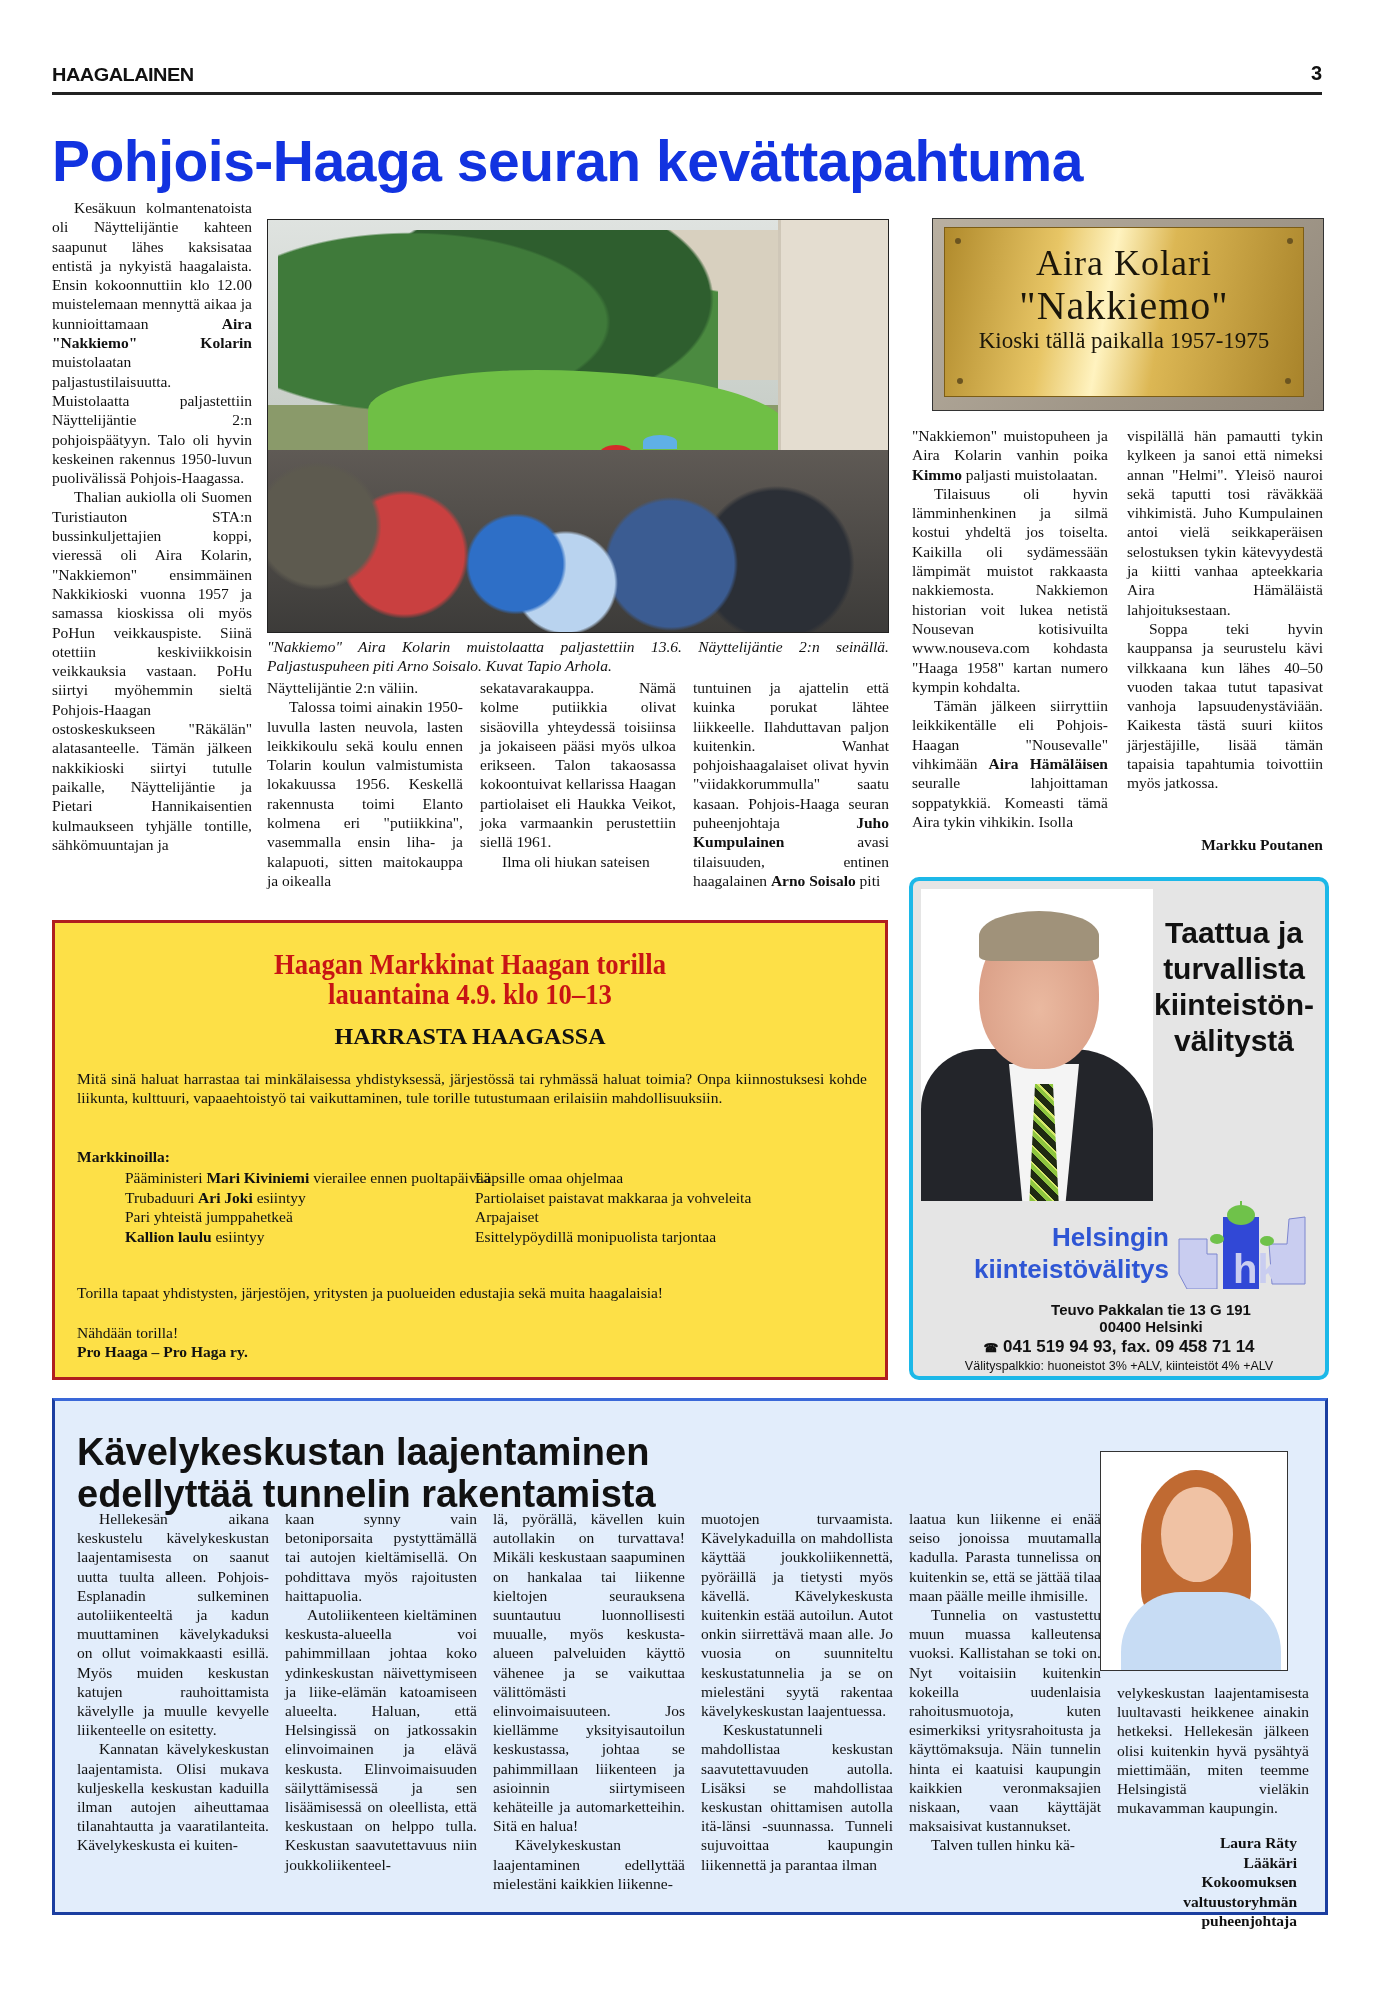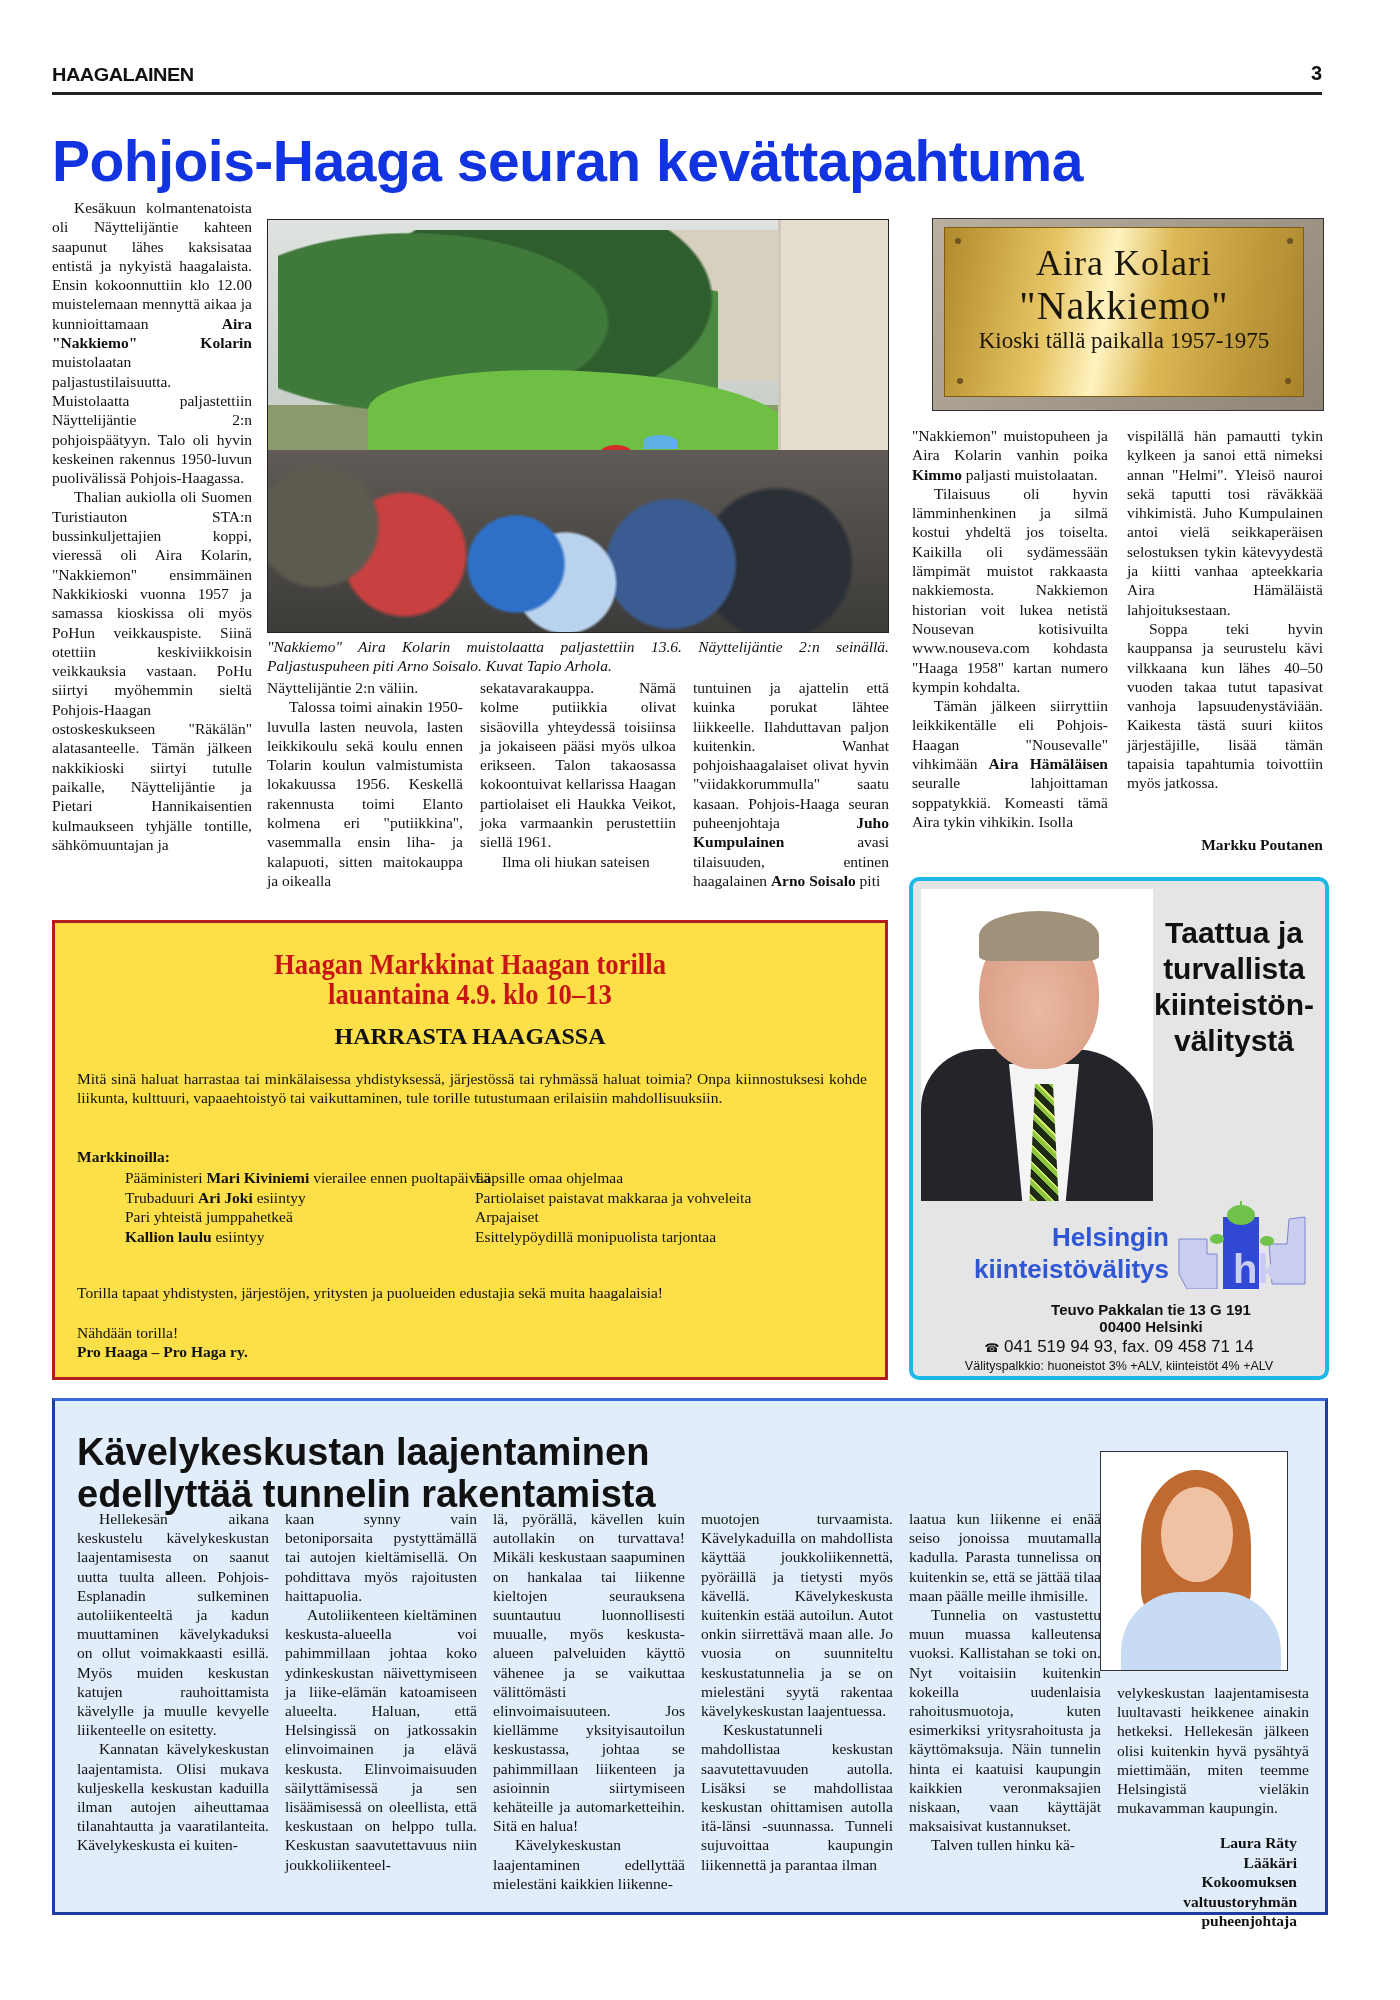--- a/index.html
+++ b/index.html
@@ -57,21 +57,21 @@
   #ad-portrait { left: 8px; top: 8px; width: 232px; height: 312px; background: #ffffff; overflow:hidden; }
   #ad-portrait .head { position:absolute; left:58px; top:30px; width:120px; height:150px; border-radius:50% 50% 46% 46%; background: radial-gradient(ellipse at 50% 60%, #eab9a0, #d69880); }
   #ad-portrait .hair { position:absolute; left:58px; top:22px; width:120px; height:50px; border-radius:50% 50% 10% 10%; background:#a0927a; }
   #ad-portrait .suit { position:absolute; left:0; top:160px; width:232px; height:160px; background:#23252a; border-radius: 60px 80px 0 0; }
   #ad-portrait .shirt { position:absolute; left:88px; top:175px; width:70px; height:145px; background:#f4f4f4; clip-path: polygon(0 0,100% 0,80% 100%,20% 100%); }
   #ad-portrait .tie { position:absolute; left:108px; top:195px; width:30px; height:125px; background: repeating-linear-gradient(45deg,#1f2a12 0 6px,#8ec63f 6px 10px,#d7e86a 10px 12px); clip-path: polygon(20% 0,80% 0,100% 100%,0 100%); }
   #ad-headline { left: 226px; top: 34px; width: 190px; text-align: center; font-family: "Liberation Sans", sans-serif; font-weight: 700; font-size: 30px; line-height: 36px; }
   #ad-brand { left: 16px; top: 340px; width: 240px; text-align: right; font-family: "Liberation Sans", sans-serif; font-weight: 700; font-size: 26px; line-height: 32px; color: #2f56d4; }
   #ad-logo { left: 264px; top: 318px; width: 130px; height: 90px; }
   #ad-address { left: 0; top: 420px; width: 100%; text-align: center; font-family: "Liberation Sans", sans-serif; font-weight: 700; font-size: 15px; line-height: 17px; margin-left: 32px; }
-  #ad-phone { left: 0; top: 456px; width: 100%; text-align: center; font-family: "Liberation Sans", sans-serif; font-weight: 400; font-size: 17px; }
+  #ad-phone { left: 0; top: 456px; width: 100%; text-align: center; font-family: "Liberation Sans", sans-serif; font-weight: 700; font-size: 17px; }
   #ad-fee { left: 0; top: 478px; width: 100%; text-align: center; font-family: "Liberation Sans", sans-serif; font-size: 12.5px; }
 
   
   #opinion-box { left: 52px; top: 1398px; width: 1276px; height: 517px; background: #e2edfb; border: 3px solid #1b3ea0; border-top-color:#3a68d8; }
   #opinion-headline { left: 22px; top: 30px; font-family: "Liberation Sans", sans-serif; font-weight: 700; font-size: 38px; line-height: 42px; }
   #opinion-portrait { left: 1045px; top: 50px; width: 188px; height: 220px; background: #ffffff; border: 1px solid #333; overflow: hidden; }
   #opinion-portrait .hair { position:absolute; left:40px; top:18px; width:110px; height:150px; background:#c06a32; border-radius: 50% 50% 20% 20%; }
   #opinion-portrait .face { position:absolute; left:60px; top:35px; width:72px; height:95px; background:#f0c2a4; border-radius: 50%; }
   #opinion-portrait .shirt { position:absolute; left:20px; top:140px; width:160px; height:90px; background:#c7dcf4; border-radius: 60px 60px 0 0; }
 

